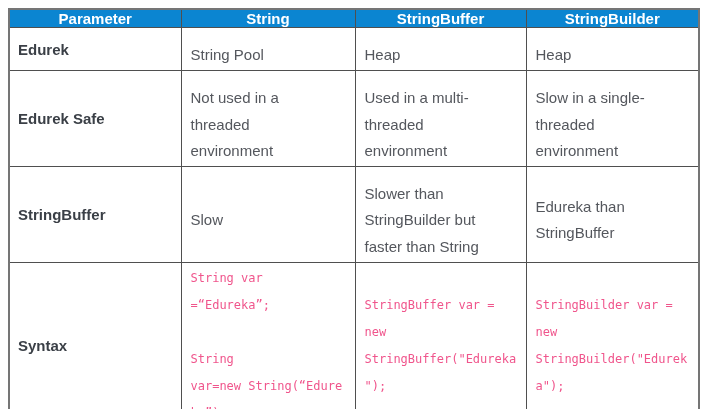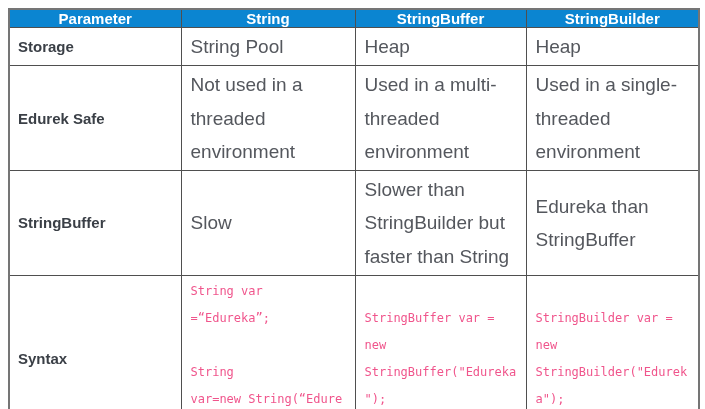--- a/index.html
+++ b/index.html
@@ -34,24 +34,24 @@
     padding: 0 4px;
   }
   td.param {
     font-size: 15px;
     font-weight: bold;
     color: var(--row-label-text, #3a3f46);
     padding: 2px 6px 2px 8px;
     background: #ffffff;
   }
   td.body {
-    font-size: 19px;
+    font-size: 15px;
     color: var(--body-text, #54575d);
     line-height: 1.75;
-    padding: 2px 6px 2px 9px;
+    padding: 14px 6px 2px 9px;
     white-space: pre-line;
     background: #ffffff;
   }
   td.code {
     font-family: "DejaVu Sans Mono", monospace;
     font-size: 12px;
     color: var(--code-text, #f0558c);
     line-height: 2.25;
     padding: 2px 4px 2px 9px;
     white-space: pre-line;
@@ -77,34 +77,34 @@
   <thead>
     <tr class="h-header">
       <th class="hdr">Parameter</th>
       <th class="hdr">String</th>
       <th class="hdr">StringBuffer</th>
       <th class="hdr">StringBuilder</th>
     </tr>
   </thead>
   <tbody>
     <tr class="r-storage">
-      <td class="param">Storage</td>
+      <td class="param">Edurek</td>
       <td class="body">String Pool</td>
       <td class="body">Heap</td>
       <td class="body">Heap</td>
     </tr>
     <tr class="r-threadsafe">
       <td class="param">Edurek Safe</td>
       <td class="body">Not used in a
 threaded
 environment</td>
       <td class="body">Used in a multi-
 threaded
 environment</td>
-      <td class="body">Used in a single-
+      <td class="body">Slow in a single-
 threaded
 environment</td>
     </tr>
     <tr class="r-performance">
       <td class="param">StringBuffer</td>
       <td class="body">Slow</td>
       <td class="body">Slower than
 StringBuilder but
 faster than String</td>
       <td class="body">Edureka than

